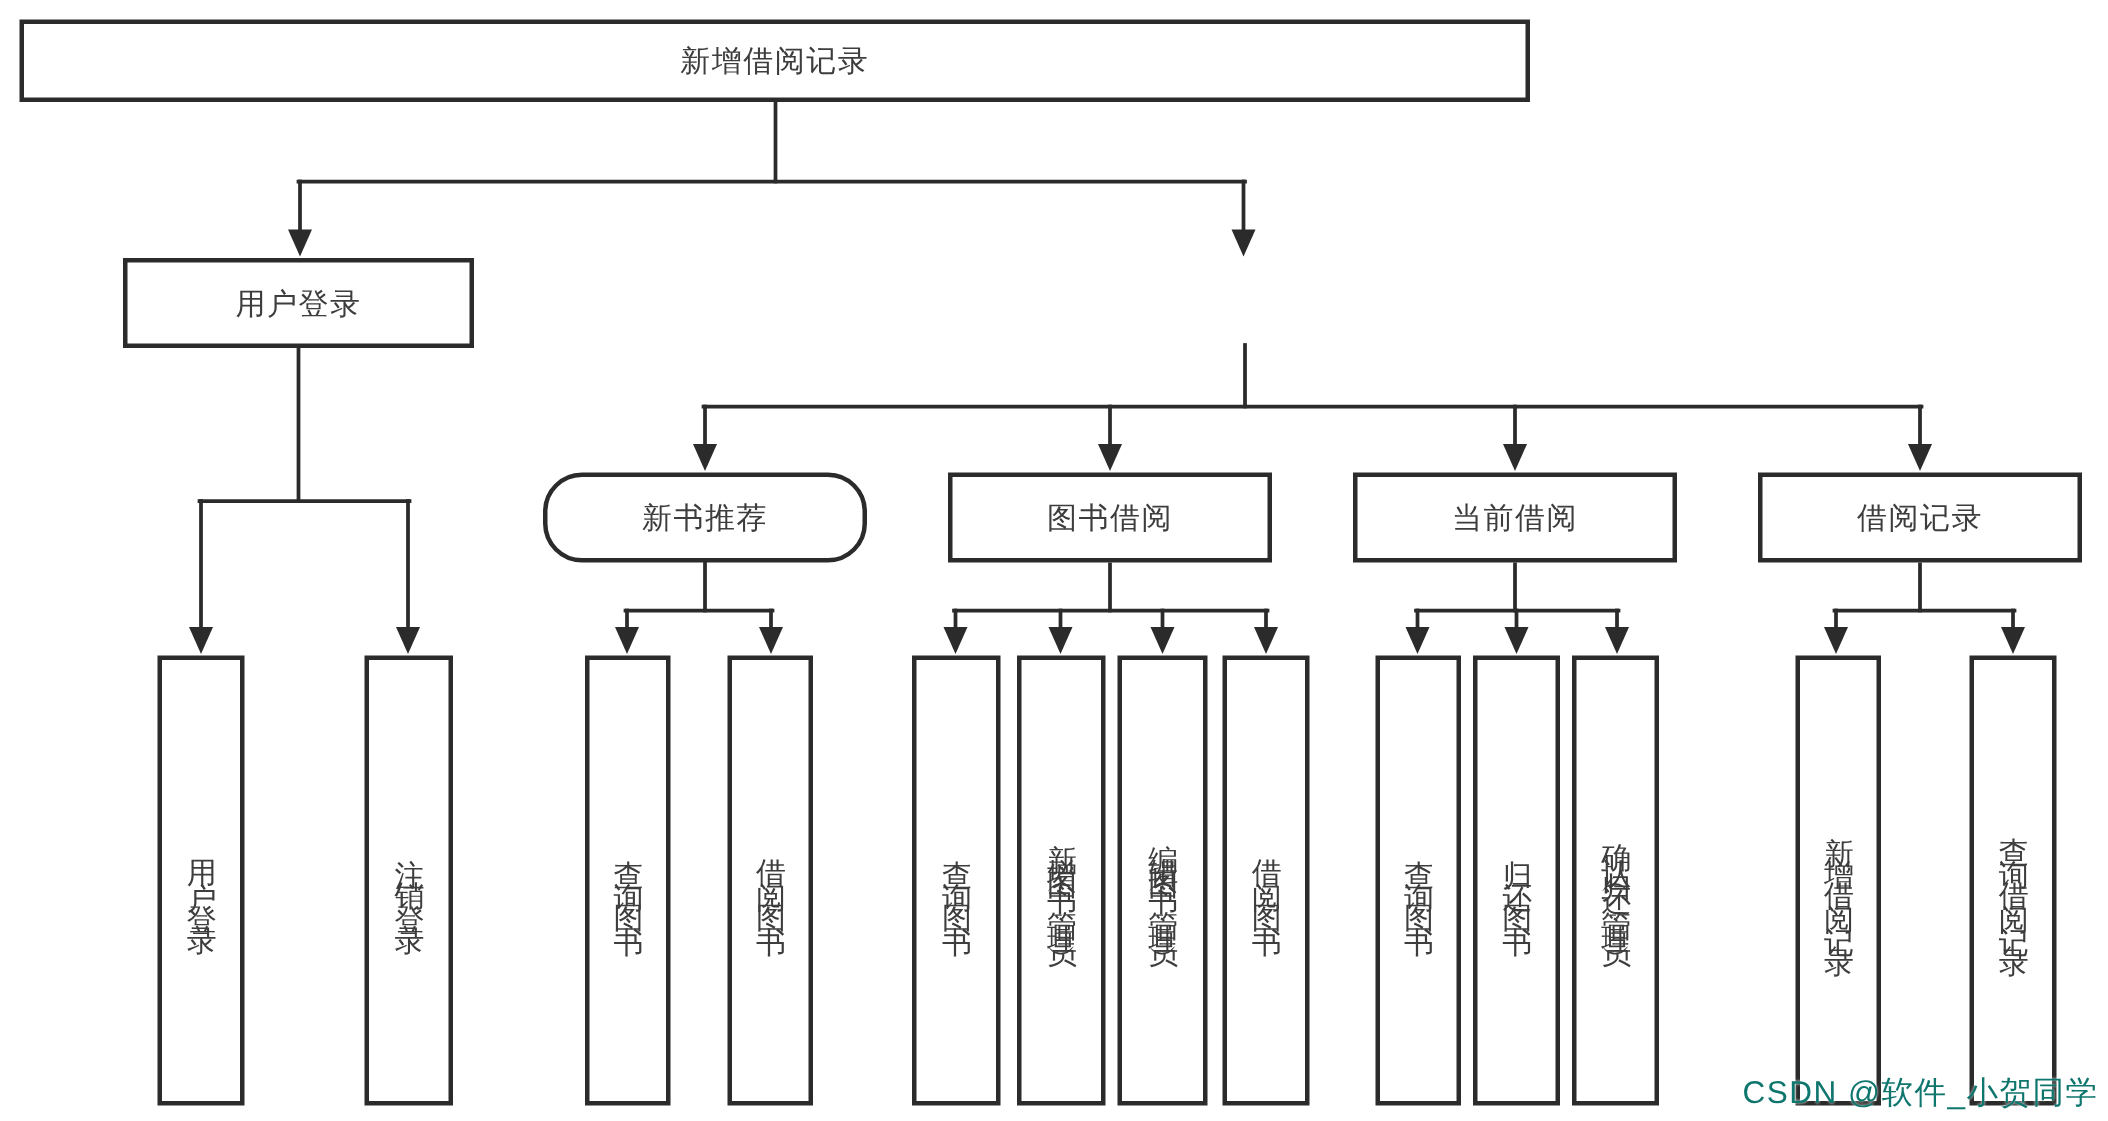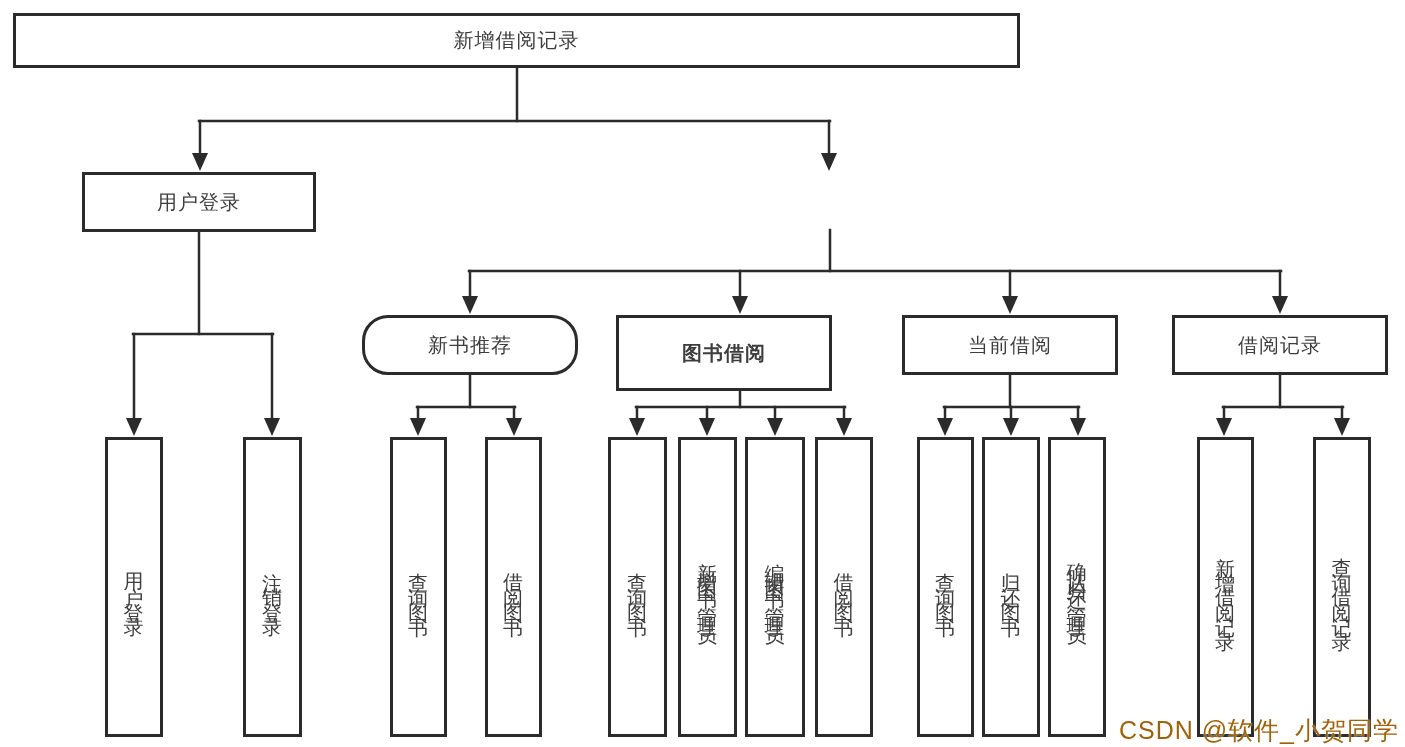--- a/index.html
+++ b/index.html
@@ -38,22 +38,22 @@
     font-size: 20px;
     letter-spacing: 15px;
     line-height: 1;
     white-space: nowrap;
   }
   .leaf .vtext.long { letter-spacing: 9px; }
   .watermark {
     position: absolute;
     right: 6px;
     top: 714px;
-    font-size: 25px;
-    color: #a16207;
+    font-size: 21px;
+    color: #0f766e;
     letter-spacing: 1px;
     text-shadow: 0 0 2px #ffffff;
   }
 </style>
 </head>
 <body>
 
 <div class="canvas">
 
   <svg class="connectors" width="1405" height="747" viewBox="0 0 1405 747">
@@ -138,21 +138,21 @@
     <span>新增借阅记录</span>
   </div>
 
   <div class="node hnode" style="left:82px; top:172px; width:234px; height:60px;">
     <span>用户登录</span>
   </div>
 
   <div class="node hnode" style="left:362px; top:315px; width:216px; height:60px;border-radius:26px;">
     <span>新书推荐</span>
   </div>
-  <div class="node hnode" style="left:616px; top:315px; width:216px; height:76px;font-weight:bold;">
+  <div class="node hnode" style="left:632px; top:315px; width:216px; height:60px;">
     <span>图书借阅</span>
   </div>
   <div class="node hnode" style="left:1172px; top:315px; width:216px; height:60px;">
     <span>借阅记录</span>
   </div>
   <div class="node hnode" style="left:902px; top:315px; width:216px; height:60px;">
     <span>当前借阅</span>
   </div>
 
   <div class="node leaf" style="left:105px; top:437px; width:58px; height:300px;">

